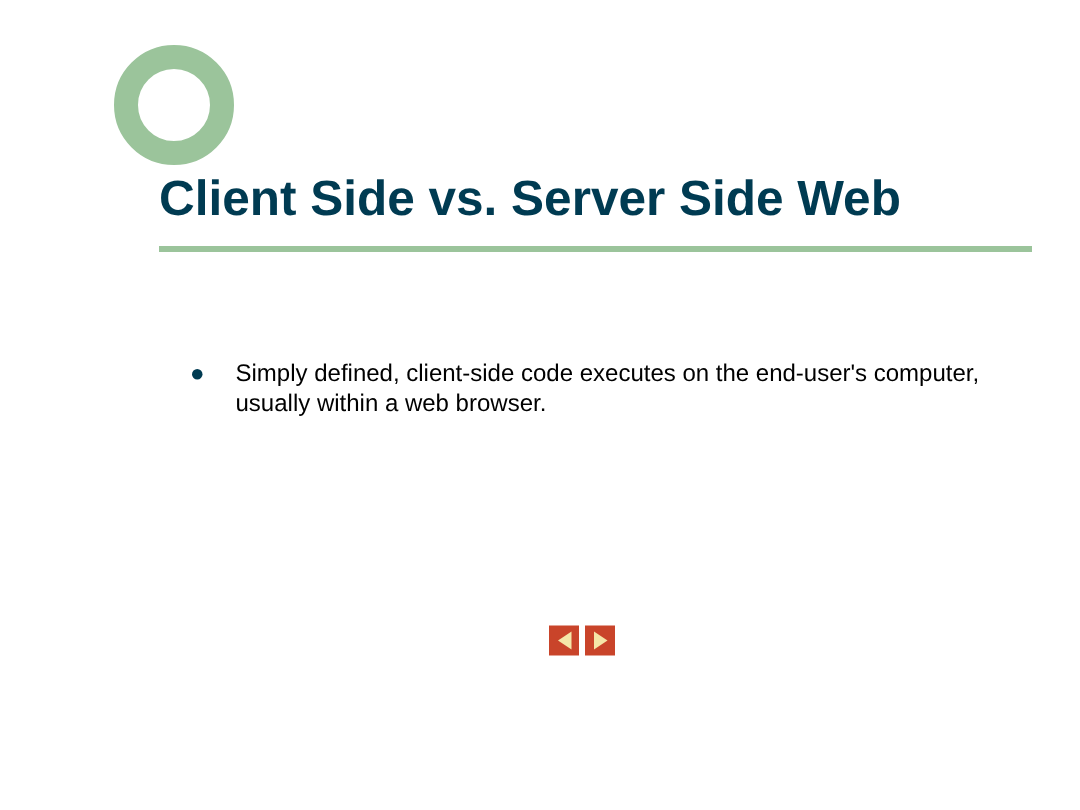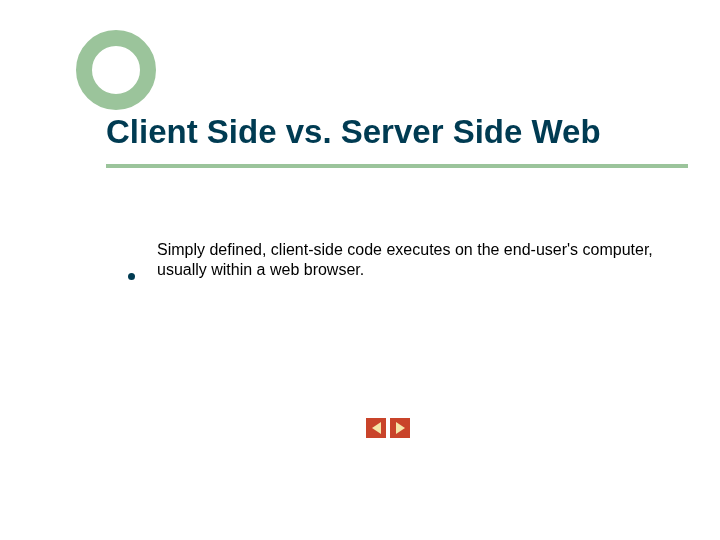--- a/index.html
+++ b/index.html
@@ -49,21 +49,21 @@
     background: #9bc49b;
   }
   .body {
     position: absolute;
     top: 240px;
     left: 100px;
     width: 550px;
   }
   .bullet-row {
     display: flex;
-    align-items: flex-end;
+    align-items: flex-start;
     margin-bottom: 28px;
   }
   .bullet-dot {
     flex: 0 0 auto;
     width: 7px;
     height: 7px;
     background: #003b52;
     border-radius: 50%;
     margin-top: 6px;
     margin-right: 22px;

